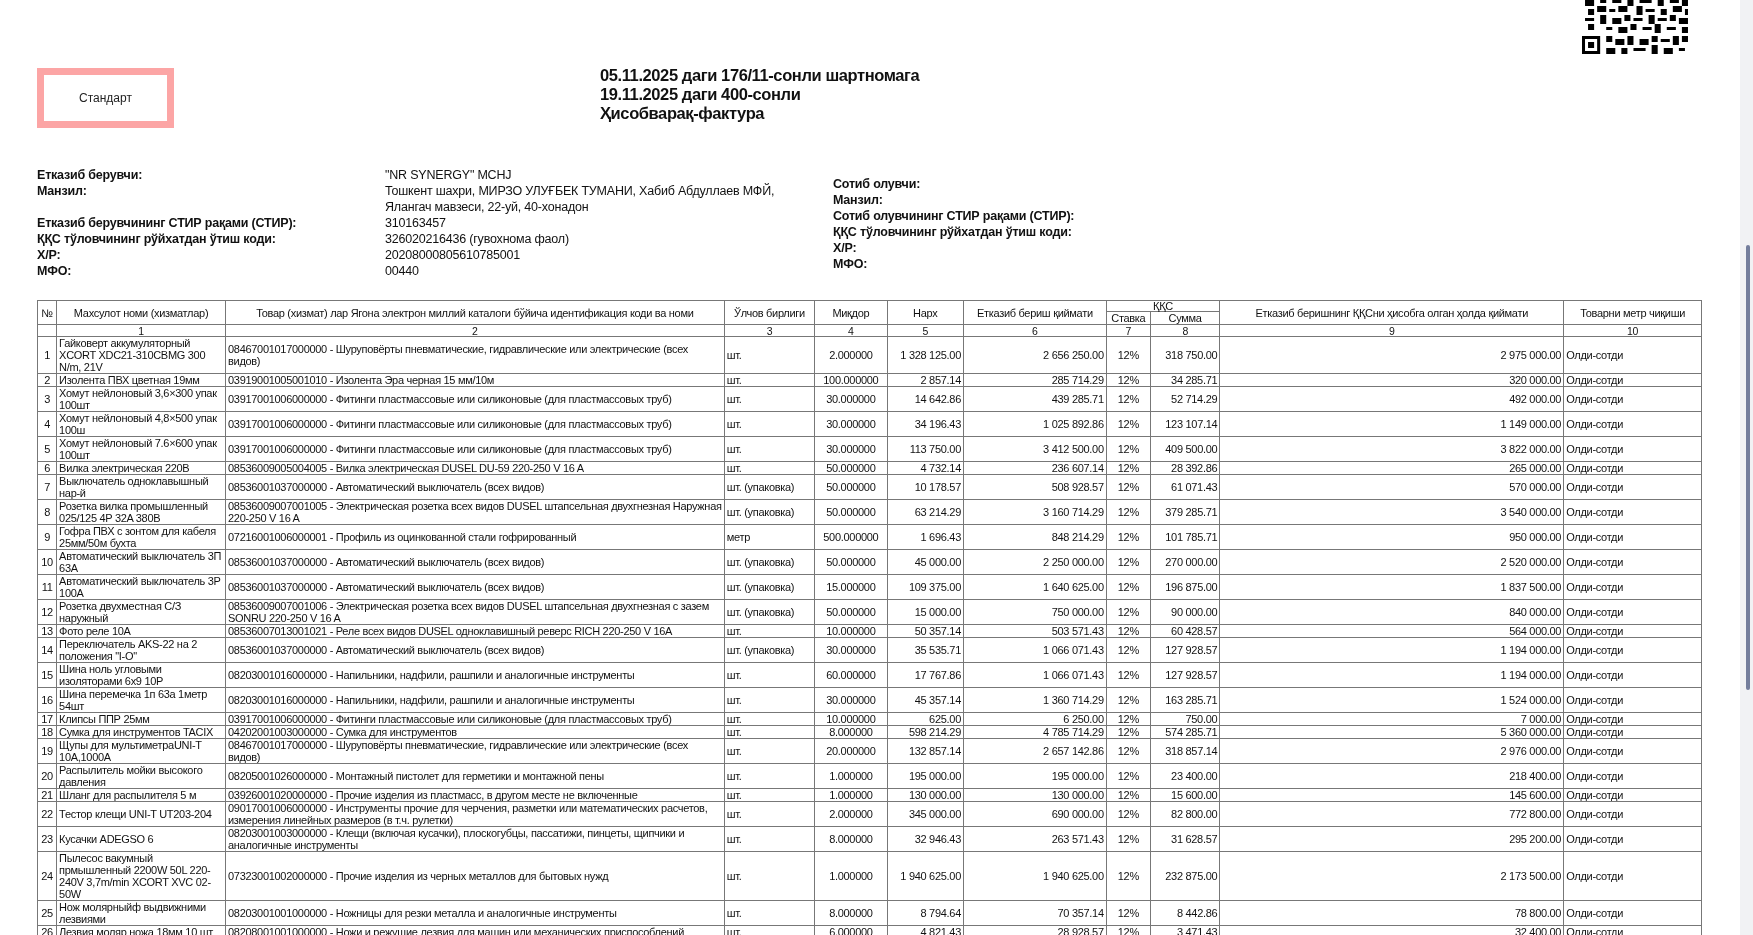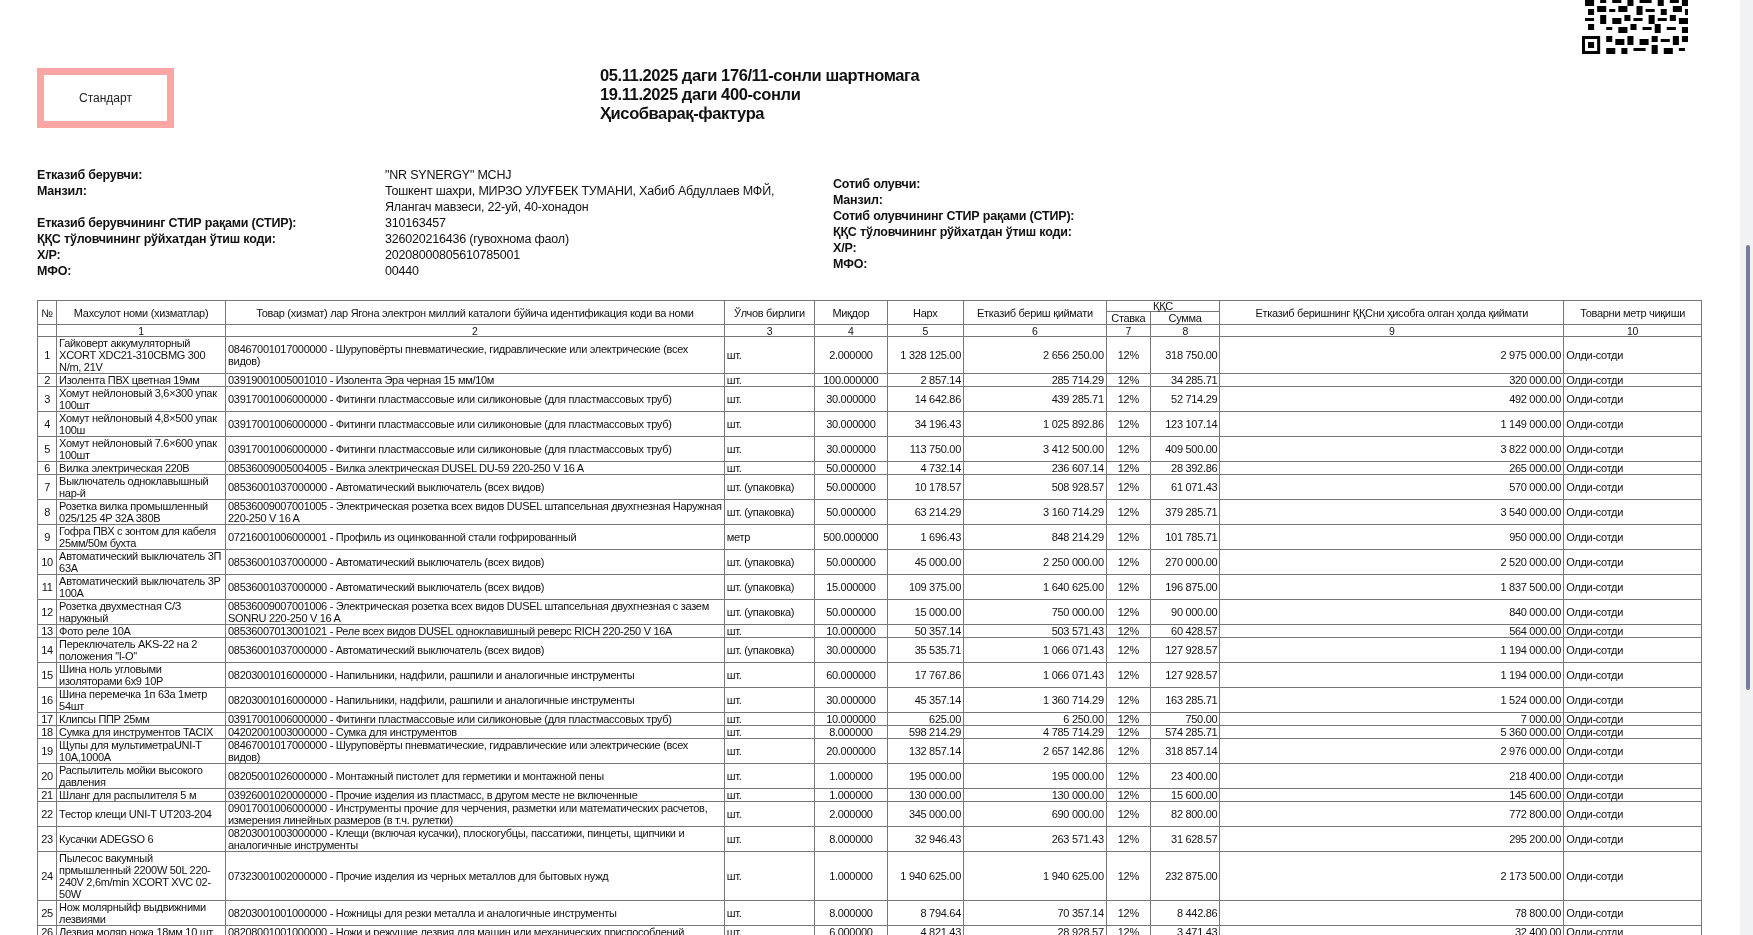--- a/index.html
+++ b/index.html
@@ -477,21 +477,21 @@
           <td class="c">8.000000</td>
           <td class="num">32 946.43</td>
           <td class="num">263 571.43</td>
           <td class="c">12%</td>
           <td class="num">31 628.57</td>
           <td class="num">295 200.00</td>
           <td class="l">Олди-сотди</td>
         </tr>
         <tr>
           <td class="c">24</td>
-          <td class="l">Пылесос вакумный прмышленный 2200W 50L 220-240V 2,6m/min XCORT XVC 02-50W</td>
+          <td class="l">Пылесос вакумный прмышленный 2200W 50L 220-240V 3,7m/min XCORT XVC 02-50W</td>
           <td class="l">07323001002000000 - Прочие изделия из черных металлов для бытовых нужд</td>
           <td class="l">шт.</td>
           <td class="c">1.000000</td>
           <td class="num">1 940 625.00</td>
           <td class="num">1 940 625.00</td>
           <td class="c">12%</td>
           <td class="num">232 875.00</td>
           <td class="num">2 173 500.00</td>
           <td class="l">Олди-сотди</td>
         </tr>

